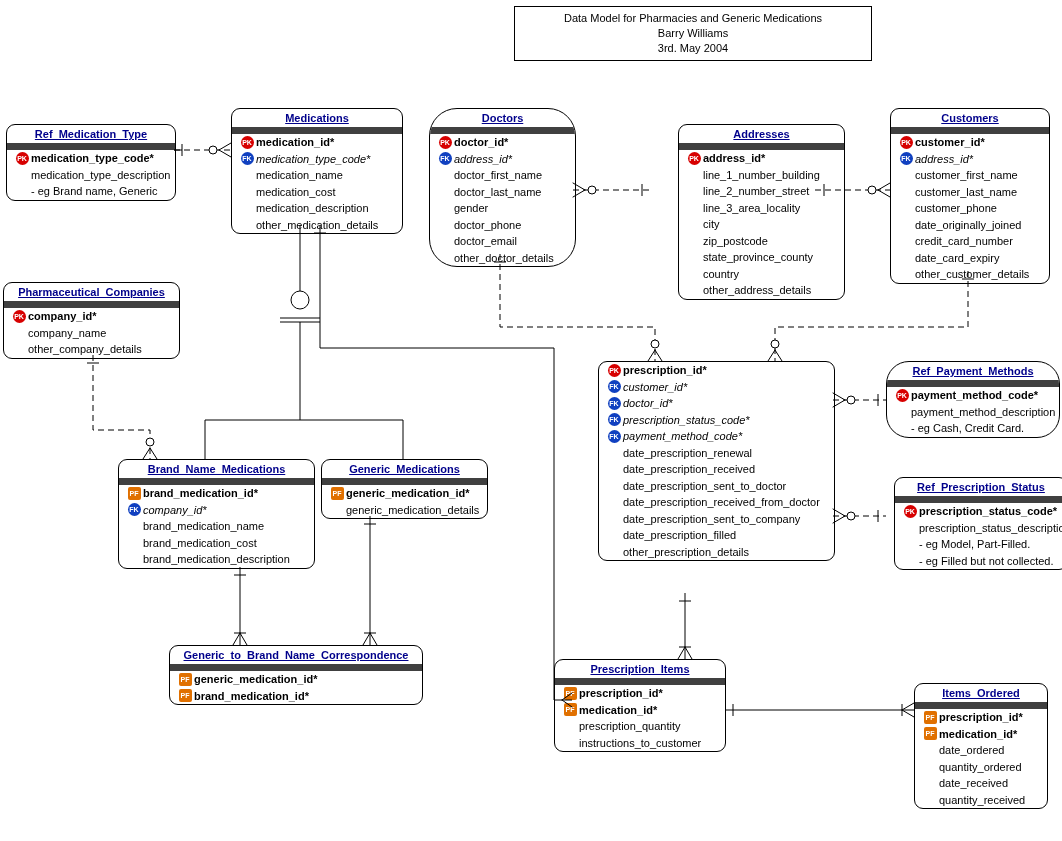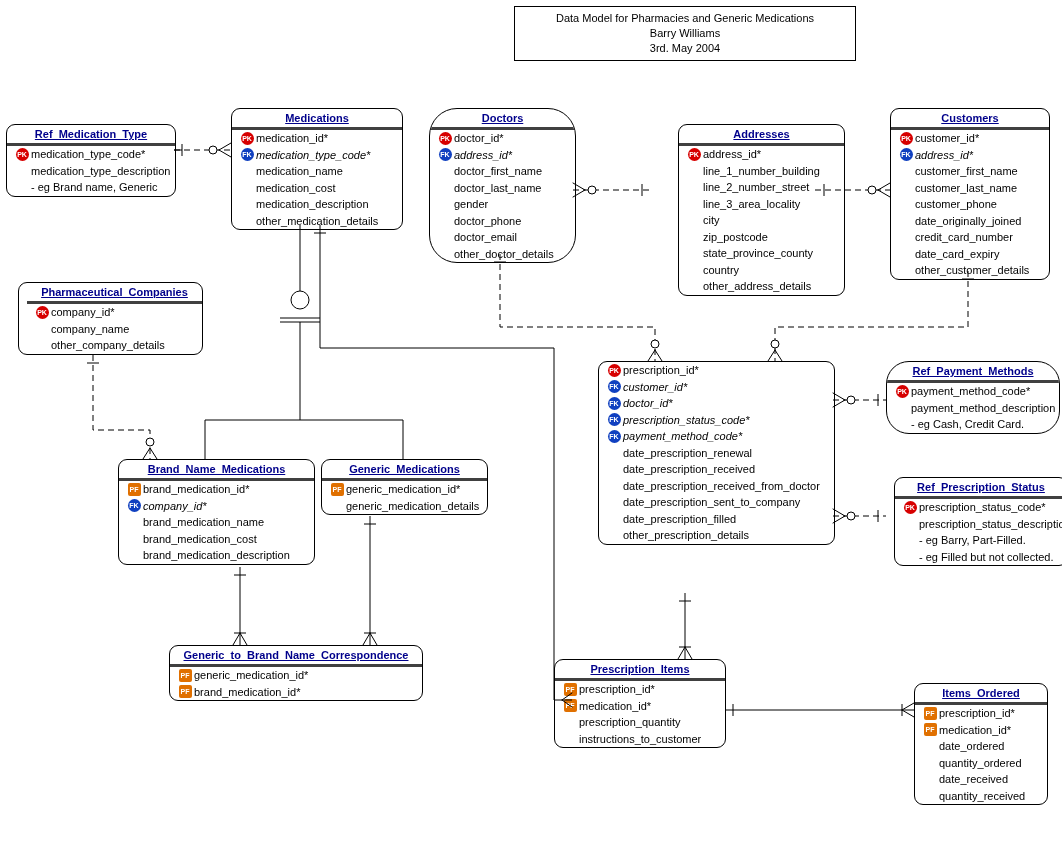--- a/index.html
+++ b/index.html
@@ -10,38 +10,38 @@
     background: #fff;
     width: 1062px;
     height: 841px;
     position: relative;
     overflow: hidden;
   }
   .title-box {
     position: absolute;
     border: 1px solid #000;
     text-align: center;
-    padding: 4px 0;
+    padding: 4px 8px;
     line-height: 1.35;
   }
   .entity {
     position: absolute;
     border: 1px solid #000;
     border-radius: 9px;
     background: #fff;
     overflow: hidden;
     box-shadow: 0 0 0 0 rgba(0,0,0,0);
   }
   .entity .hdr {
     text-align: center;
     font-weight: bold;
     color: #00008b;
     text-decoration: underline;
     padding: 3px 0 3px 0;
-    border-bottom: 3px solid #404040;
+    border-bottom: 7px solid #404040;
   }
   .entity .row {
     display: flex;
     align-items: center;
     padding: 0 6px;
     line-height: 1.5;
   }
   .keycell {
     width: 18px;
     display: inline-flex;
@@ -53,21 +53,21 @@
     background:#d70000;color:#fff;font-size:7px;font-weight:bold;line-height:13px;text-align:center;
   }
   .fk { 
     display:inline-block;width:13px;height:13px;border-radius:50%;
     background:#1040c0;color:#fff;font-size:7px;font-weight:bold;line-height:13px;text-align:center;
   }
   .pf { 
     display:inline-block;width:13px;height:13px;border-radius:2px;
     background:#e07000;color:#fff;font-size:7px;font-weight:bold;line-height:13px;text-align:center;
   }
-  .attr-pk { font-weight: normal; text-align: right; }
+  .attr-pk { font-weight: bold; text-align: right; }
   .attr-fk { font-style: italic; }
   svg.wires {
     position: absolute;
     left:0; top:0;
     width:1062px; height:841px;
     pointer-events:none;
   }
   svg.wires line, svg.wires path, svg.wires polyline {
     stroke:#000;
     fill:none;
@@ -264,21 +264,21 @@
         <span class="keycell"></span>
         <span class="">date_card_expiry</span>
       </div>
       <div class="row">
         <span class="keycell"></span>
         <span class="">other_customer_details</span>
       </div>
     </div>
 </div>
 
-<div class="entity" style="left:18px; top:282px; width:175px;padding-left:8px;">
+<div class="entity" style="left:3px; top:282px; width:175px;">
   <div class="hdr">Pharmaceutical_Companies</div>
   <div>
       <div class="row">
         <span class="keycell">
           <span class="pk">PK</span>
         </span>
         <span class="attr-pk">company_id*</span>
       </div>
       <div class="row">
         <span class="keycell"></span>
@@ -323,20 +323,24 @@
         </span>
         <span class="attr-fk">payment_method_code*</span>
       </div>
       <div class="row">
         <span class="keycell"></span>
         <span class="">date_prescription_renewal</span>
       </div>
       <div class="row">
         <span class="keycell"></span>
         <span class="">date_prescription_received</span>
+      </div>
+      <div class="row">
+        <span class="keycell"></span>
+        <span class="">date_prescription_sent_to_doctor</span>
       </div>
       <div class="row">
         <span class="keycell"></span>
         <span class="">date_prescription_received_from_doctor</span>
       </div>
       <div class="row">
         <span class="keycell"></span>
         <span class="">date_prescription_sent_to_company</span>
       </div>
       <div class="row">
@@ -378,21 +382,21 @@
           <span class="pk">PK</span>
         </span>
         <span class="attr-pk">prescription_status_code*</span>
       </div>
       <div class="row">
         <span class="keycell"></span>
         <span class="">prescription_status_description</span>
       </div>
       <div class="row">
         <span class="keycell"></span>
-        <span class="">- eg Barry, Part-Filled.</span>
+        <span class="">- eg Model, Part-Filled.</span>
       </div>
       <div class="row">
         <span class="keycell"></span>
         <span class="">- eg Filled but not collected.</span>
       </div>
     </div>
 </div>
 
 <div class="entity" style="left:107px; top:459px; width:195px;margin-left:11px;">
   <div class="hdr">Brand_Name_Medications</div>

